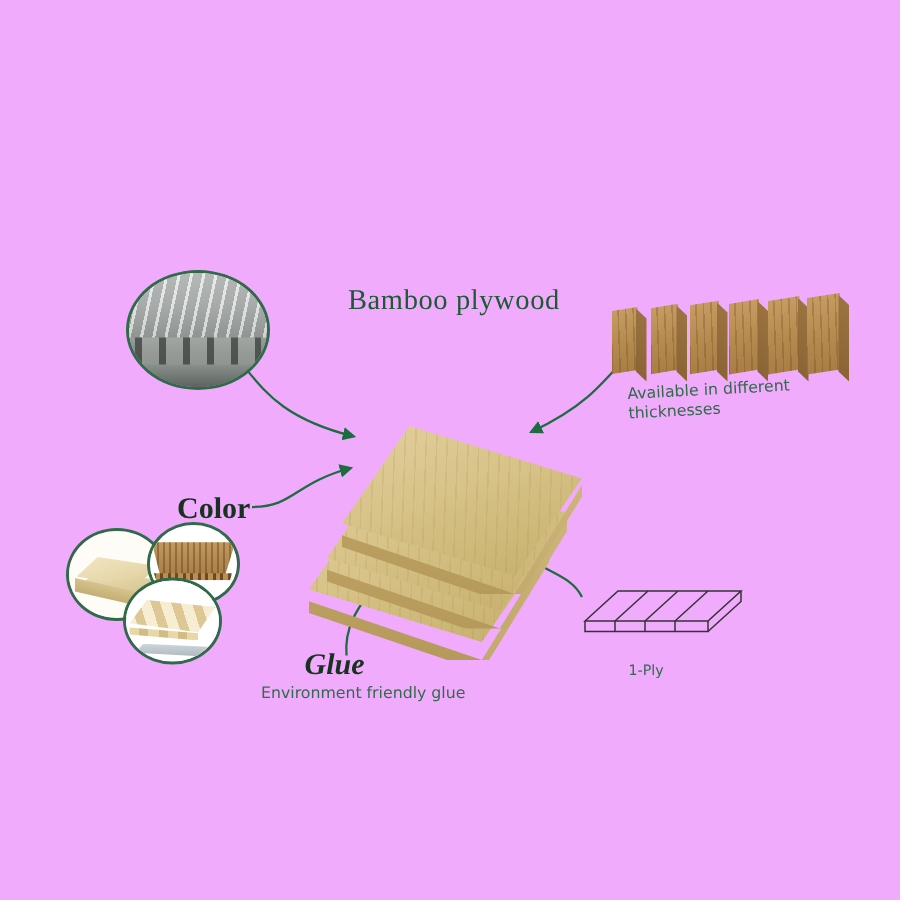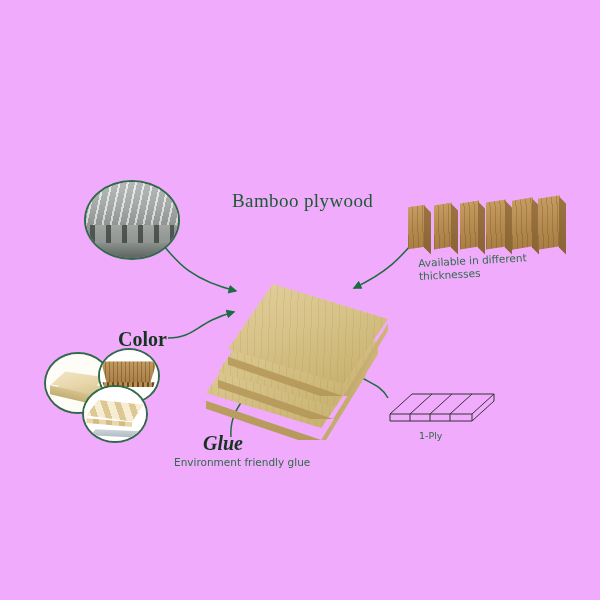--- a/index.html
+++ b/index.html
@@ -48,20 +48,21 @@
   .hand-label.slanted {
     transform: rotate(-3deg);
     transform-origin: left top;
   }
   .tiny-label {
     position: absolute;
     font-family: "DejaVu Sans", sans-serif;
     font-size: 9.5px;
     color: #2f6b48;
     white-space: nowrap;
+    margin-top: 12px;
   }
 
   
   .board {
     position: absolute;
     width: 160px;
     height: 100px;
   }
   .board .top {
     position: absolute;

